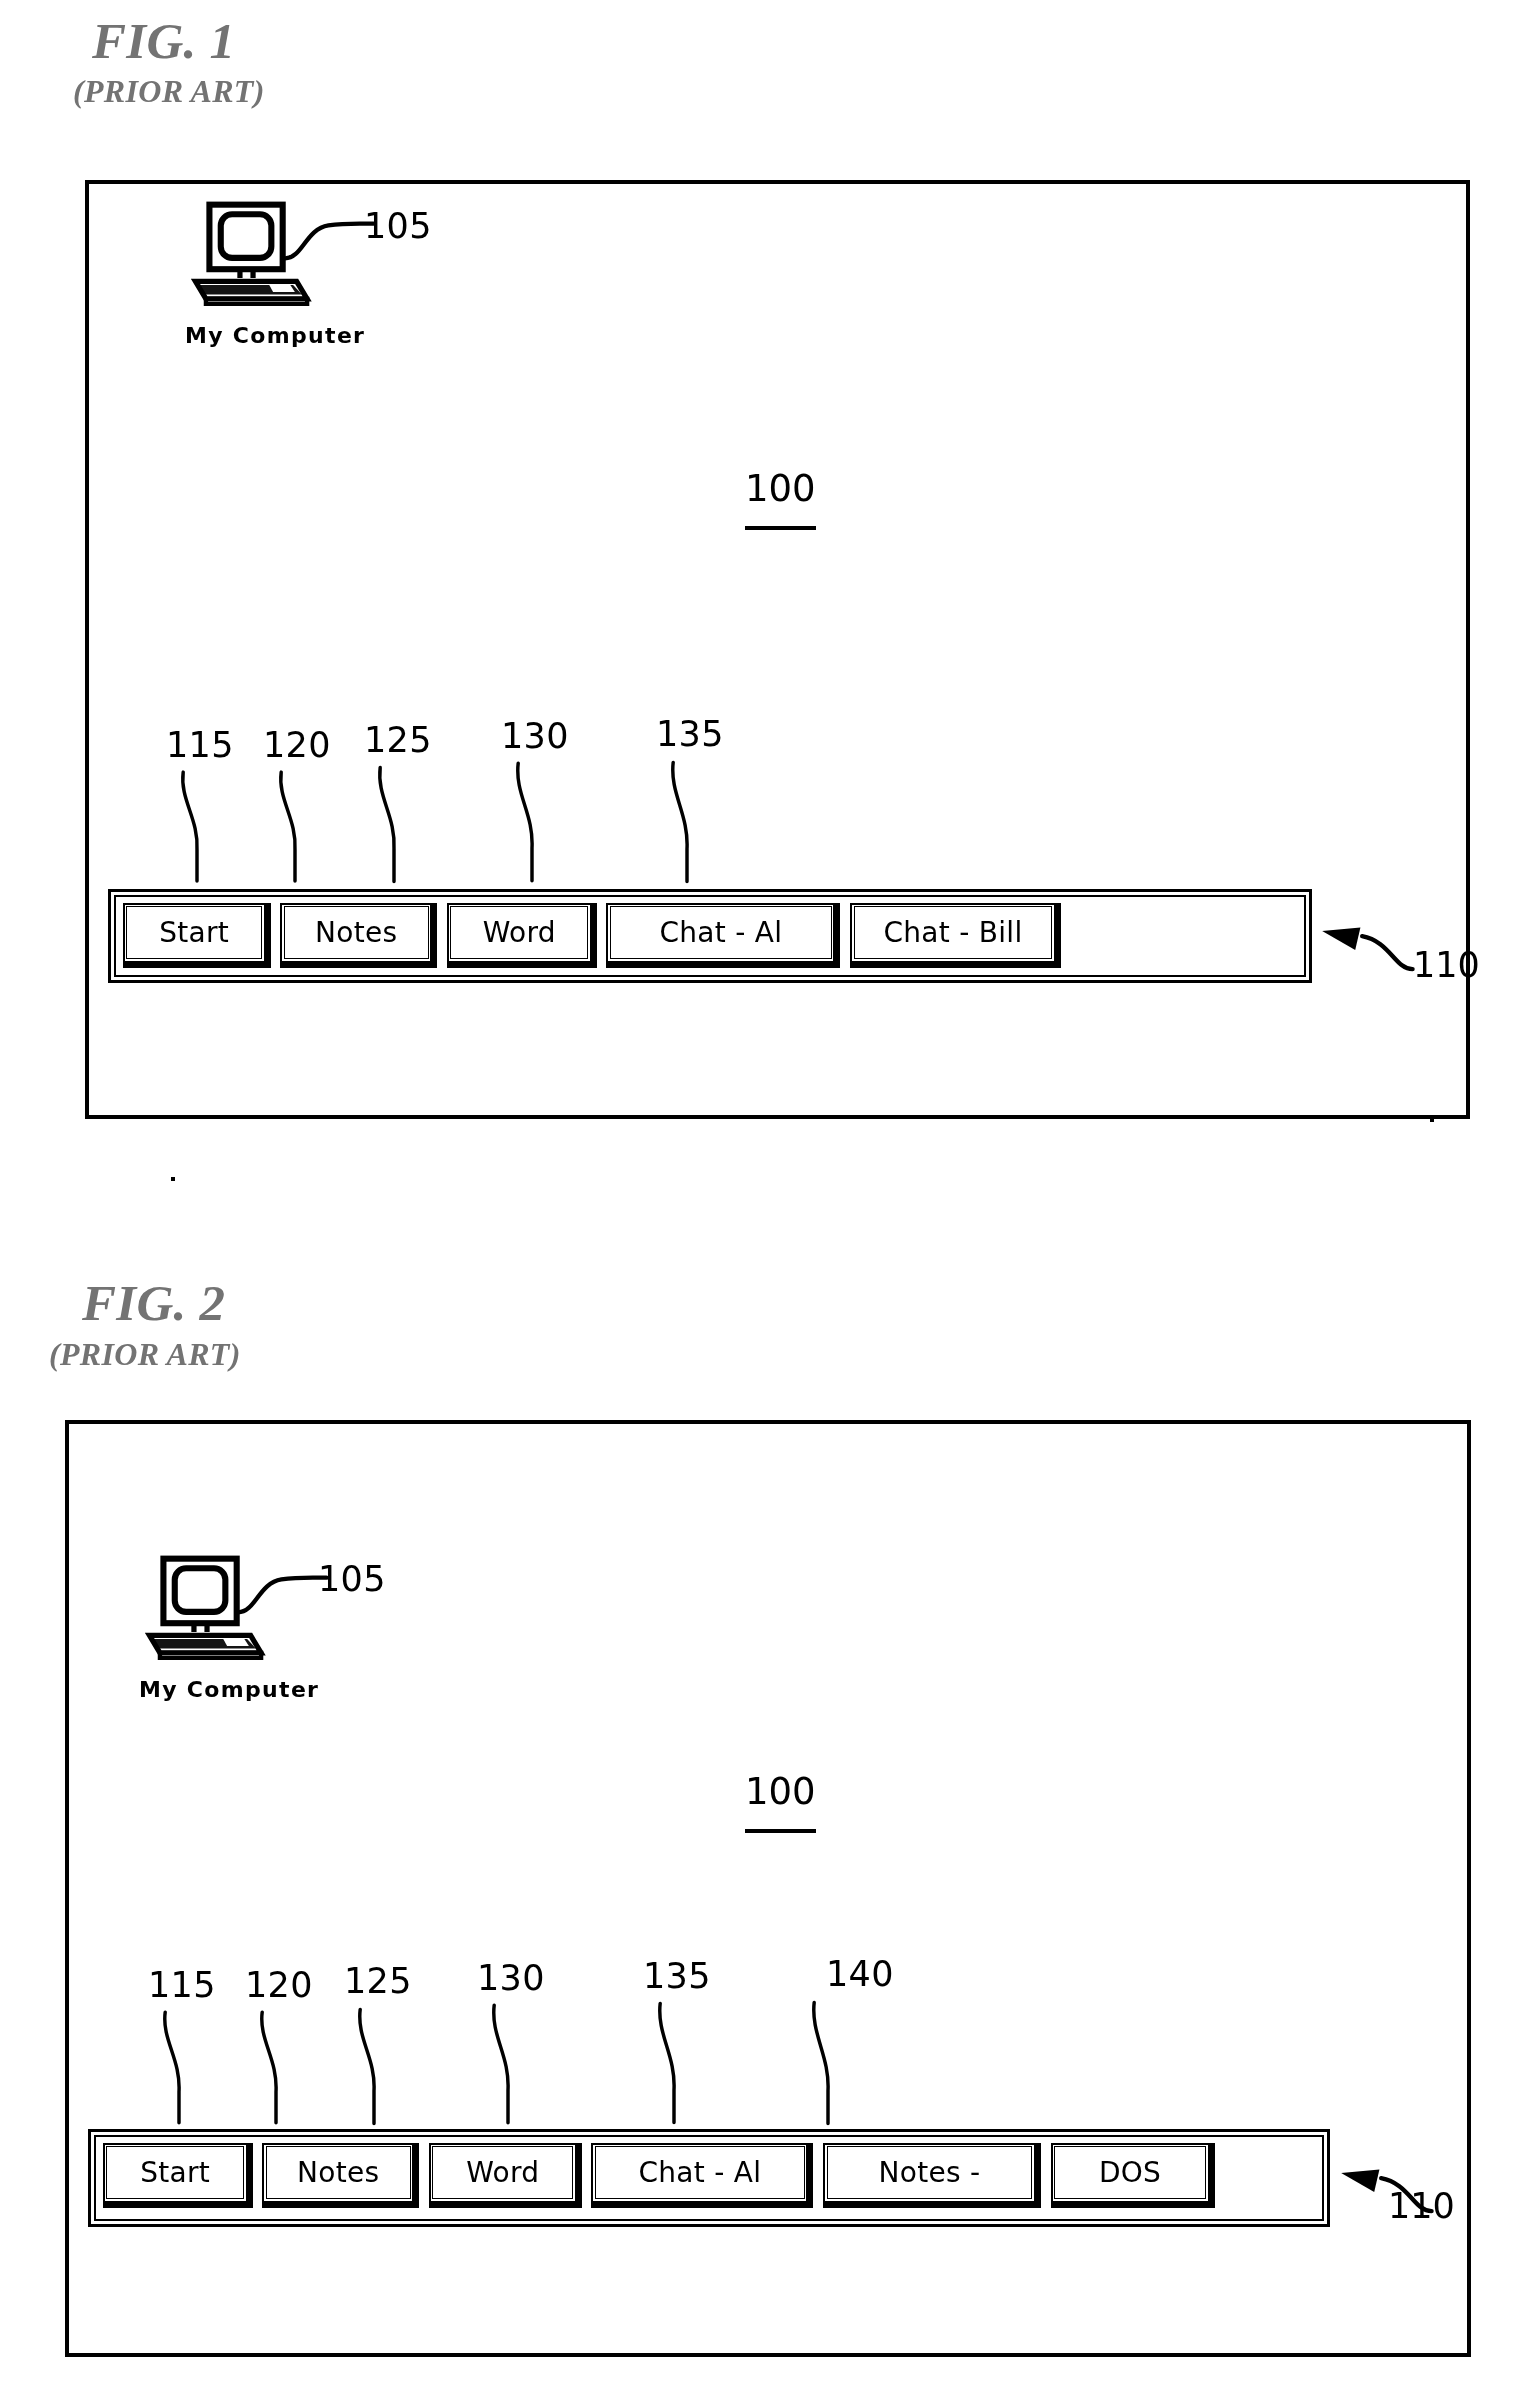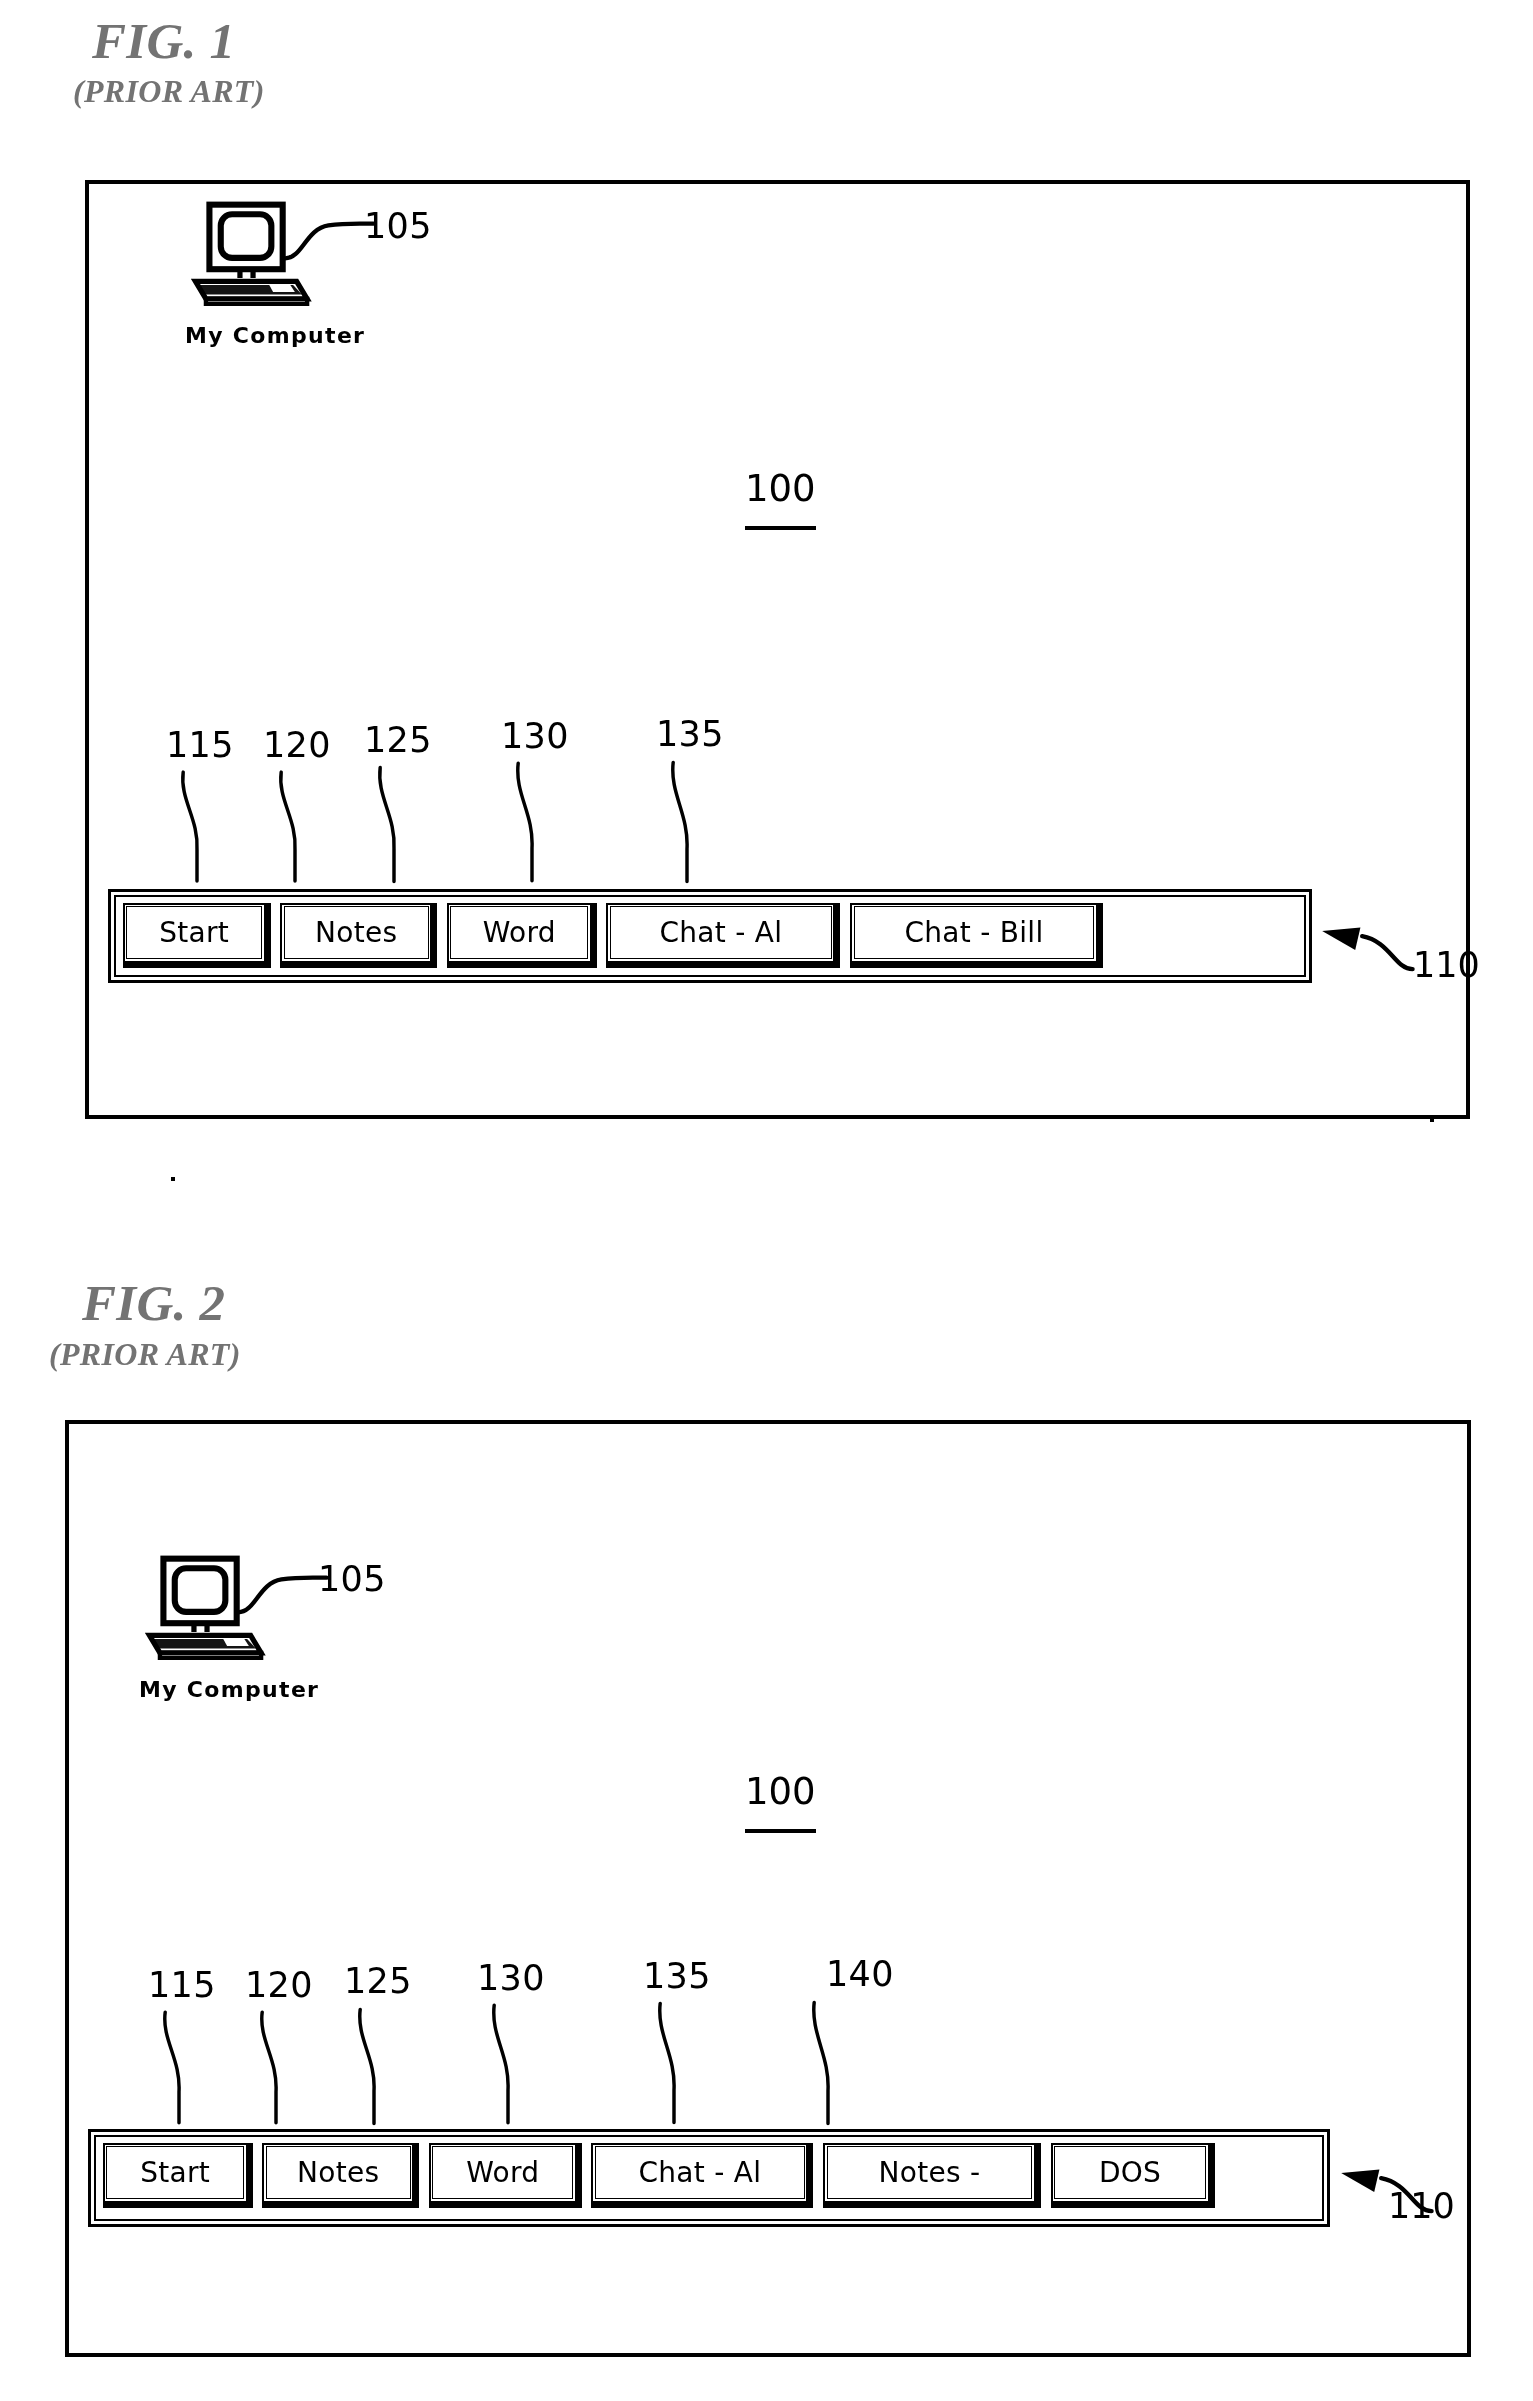--- a/index.html
+++ b/index.html
@@ -244,21 +244,21 @@
       </div>
       <div class="tb-button" style="width:157px">
         <span class="tb-label">Notes</span>
       </div>
       <div class="tb-button" style="width:150px">
         <span class="tb-label">Word</span>
       </div>
       <div class="tb-button" style="width:234px">
         <span class="tb-label">Chat - Al</span>
       </div>
-      <div class="tb-button" style="width:253px">
+      <div class="tb-button" style="width:211px">
         <span class="tb-label">Chat - Bill</span>
       </div>
     </div>
   </div>
 
   <svg class="arrow-110" style="left:1221px; top:731px;" width="113" height="70" viewBox="0 0 130 80">
     <path d="M118 62 C 98 62, 92 30, 60 24" fill="none" stroke="#000" stroke-width="5" stroke-linecap="round"></path>
     <polygon points="14,18 58,14 52,40" fill="#000"></polygon>
   </svg>
   <div class="ref-110" style="left:1324px; top:761px;">110</div>

